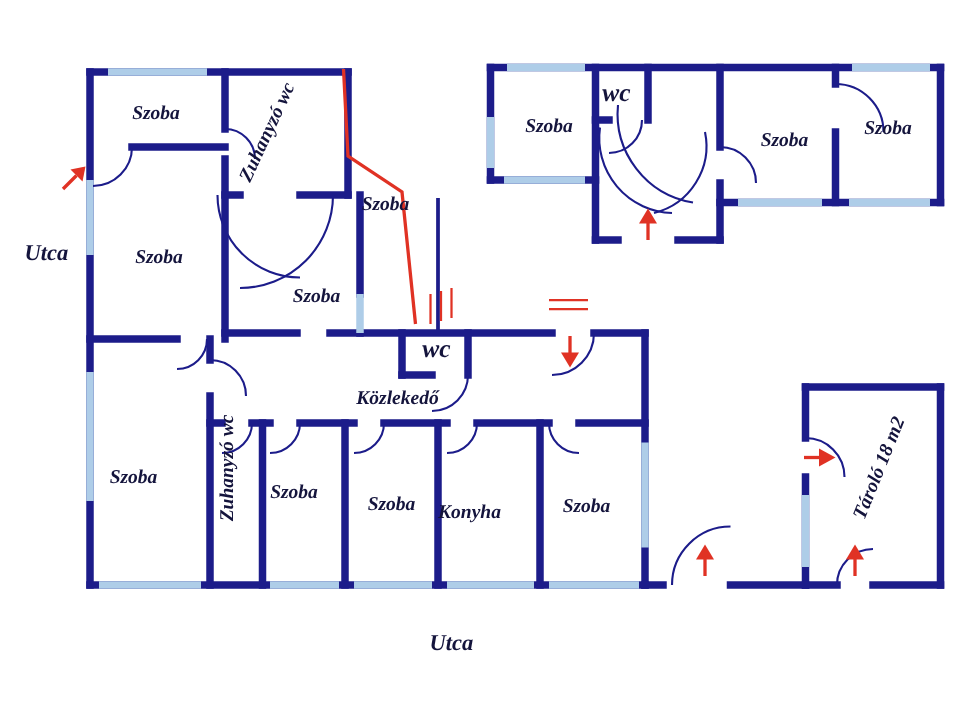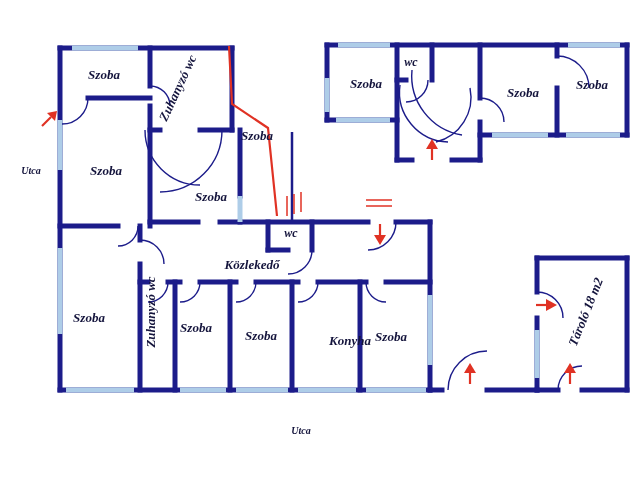--- a/index.html
+++ b/index.html
@@ -8,22 +8,22 @@
   svg{position:absolute;left:0;top:0;}
   .wall{stroke:var(--wall,#1c1c8a);stroke-width:5;fill:none;stroke-linecap:square;}
   .wall-thin{stroke:var(--wall,#1c1c8a);stroke-width:2.5;fill:none;}
   .win{stroke:var(--window,#aecde8);stroke-width:5;fill:none;stroke-linecap:butt;}
   .arc{stroke:var(--wall,#1c1c8a);stroke-width:1.4;fill:none;}
   .red{stroke:var(--accent-red,#e03224);stroke-width:2.2;fill:none;}
   .red-thin{stroke:var(--accent-red,#e03224);stroke-width:1.5;fill:none;}
   .ahead{fill:var(--accent-red,#e03224);stroke:none;}
   .lbl{position:absolute;transform:translate(-50%,-50%);font-style:italic;font-weight:bold;
        font-size:13px;color:var(--text,#14143c);white-space:nowrap;}
-  .lbl.big{font-size:10px;}
-  .lbl.small{font-size:12px;}
+  .lbl.big{font-size:15px;}
+  .lbl.small{font-size:17px;}
   .lbl.rot65{transform:translate(-50%,-50%) rotate(-65deg);}
   .lbl.rot90{transform:translate(-50%,-50%) rotate(-90deg);}
   .lbl.rot70{transform:translate(-50%,-50%) rotate(-68deg);}
 </style>
 </head>
 <body>
 
 <div id="stage">
 
   <svg width="640" height="480" viewBox="0 0 640 480">
@@ -180,22 +180,22 @@
   <div class="lbl rot65" style="left:178px;top:88px">Zuhanyzó wc</div>
   <div class="lbl" style="left:257px;top:136px">Szoba</div>
   <div class="lbl big" style="left:31px;top:170px">Utca</div>
   <div class="lbl" style="left:106px;top:171px">Szoba</div>
   <div class="lbl" style="left:211px;top:197px">Szoba</div>
   <div class="lbl" style="left:366px;top:84px">Szoba</div>
   <div class="lbl small" style="left:411px;top:62px">wc</div>
   <div class="lbl" style="left:523px;top:93px">Szoba</div>
   <div class="lbl" style="left:592px;top:85px">Szoba</div>
   <div class="lbl small" style="left:291px;top:233px">wc</div>
-  <div class="lbl" style="left:252px;top:265px">Közlekedő</div>
+  <div class="lbl" style="left:265px;top:265px">Közlekedő</div>
   <div class="lbl rot90" style="left:151px;top:312px">Zuhanyzó wc</div>
   <div class="lbl" style="left:89px;top:318px">Szoba</div>
   <div class="lbl" style="left:196px;top:328px">Szoba</div>
   <div class="lbl" style="left:261px;top:336px">Szoba</div>
-  <div class="lbl" style="left:350px;top:341px">Konyha</div>
+  <div class="lbl" style="left:313px;top:341px">Konyha</div>
   <div class="lbl" style="left:391px;top:337px">Szoba</div>
   <div class="lbl rot70" style="left:586px;top:312px">Tároló 18 m2</div>
   <div class="lbl big" style="left:301px;top:430px">Utca</div>
 </div>
 
 </body></html>

